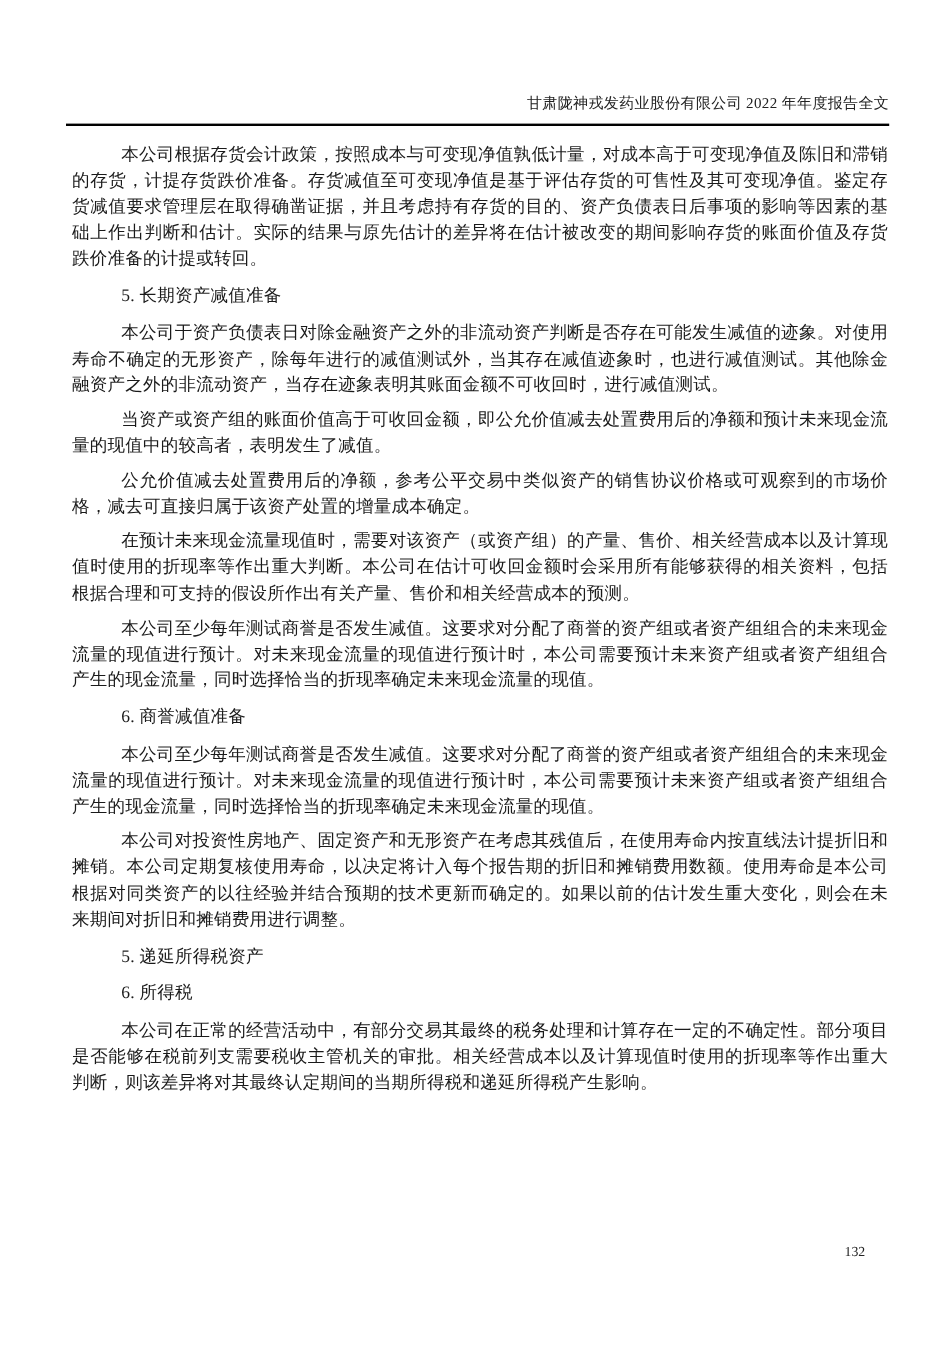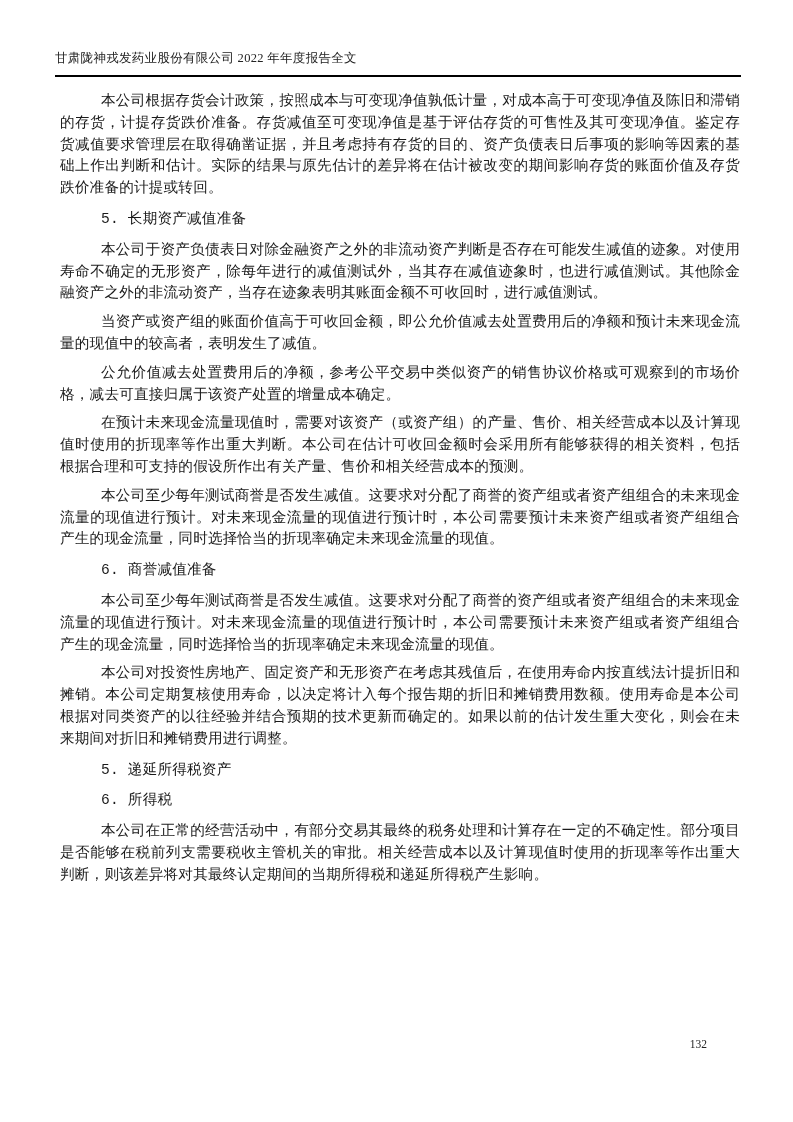--- a/index.html
+++ b/index.html
@@ -8,49 +8,48 @@
     width: 793px;
     height: 1122px;
     background: #ffffff;
     overflow: hidden;
     font-family: "Liberation Serif", "DejaVu Serif", serif;
     color: #1a1a1a;
     box-sizing: border-box;
   }
   .header {
     margin: 0 52px 0 55px;
-    padding-top: 50px;
+    padding-top: 78px;
     padding-bottom: 9px;
     border-bottom: 2px solid #000;
-    text-align: left;
+    text-align: right;
     font-size: 12.5px;
     letter-spacing: 0.3px;
     color: #222;
     line-height: 16px;
   }
   .doc {
     margin: 0 53px 0 60px;
     padding-top: 7px;
     font-size: 14.6px;
     line-height: 21.8px;
     text-align: justify;
     letter-spacing: 0.2px;
-    font-family: Liberation Mono, monospace;
   }
   .doc p {
     margin: 7px 0 0 0;
     text-indent: 41px;
   }
   .doc p.hd {
     margin: 9px 0;
   }
   .footer {
     position: absolute;
     top: 1038px;
-    right: 86px;
+    right: 72px;
     font-size: 11.5px;
     color: #222;
   }
 </style>
 </head>
 <body>
 
 <div class="page">
 
   <div class="header">

